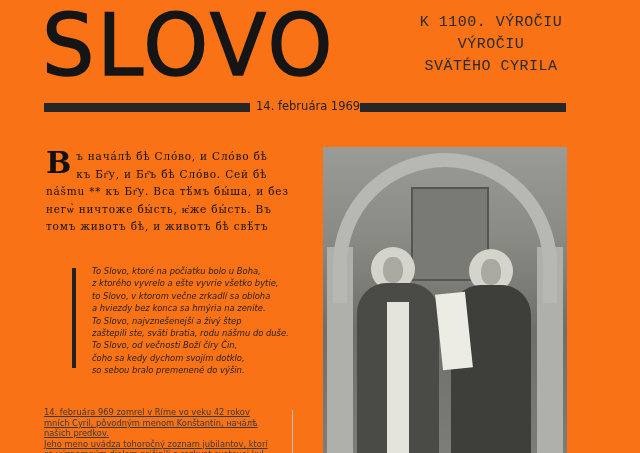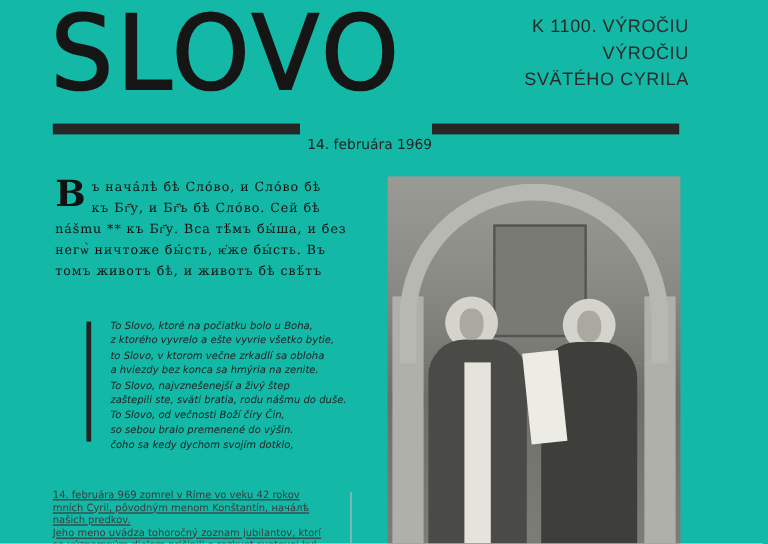--- a/index.html
+++ b/index.html
@@ -1,23 +1,23 @@
 <!DOCTYPE html>
 <html><head>
 <meta charset="utf-8">
 <style>
   html,body{margin:0;padding:0;}
   body{width:640px;height:453px;overflow:hidden;background:#f7f6f1;position:relative;font-family:"DejaVu Sans",sans-serif;color:#1c1c1c;}
-  .page{position:absolute;left:0;top:0;width:640px;height:453px;background:#14b8a6;}
+  .page{position:absolute;left:0;top:0;width:640px;height:453px;background:#f97316;}
   .masthead{position:absolute;left:42px;top:2px;font-family:"DejaVu Sans",sans-serif;font-size:86px;line-height:86px;font-weight:400;letter-spacing:3px;color:#151515;-webkit-text-stroke:1.5px #151515;transform:scaleX(0.96);transform-origin:left top;}
-  .subtitle{position:absolute;left:408px;top:12px;width:166px;text-align:right;font-family:Liberation Sans, sans-serif;font-size:15px;line-height:22px;color:#2a2a2a;font-weight:300;letter-spacing:0.5px;}
+  .subtitle{position:absolute;left:408px;top:12px;width:166px;text-align:center;font-family:Liberation Mono, monospace;font-size:15px;line-height:22px;color:#2a2a2a;font-weight:300;letter-spacing:0.5px;}
   .bar{position:absolute;height:9px;background:#262626;}
   .bar-left{left:44px;top:103px;width:206px;}
   .bar-right{left:360px;top:103px;width:206px;}
-  .dateline{position:absolute;left:256px;top:113px;font-size:11.5px;color:#222;}
+  .dateline{position:absolute;left:256px;top:99px;font-size:11.5px;color:#222;}
   .slavonic{position:absolute;left:46px;top:148px;width:252px;font-family:"DejaVu Serif",serif;font-size:10.5px;line-height:17.5px;color:#111;letter-spacing:0.8px;}
   .drop{float:left;font-family:"DejaVu Serif",serif;font-size:30px;line-height:30px;font-weight:bold;margin-right:4px;color:#111;}
   .poem-rule{position:absolute;left:72px;top:268px;width:4px;height:100px;background:#222;}
   .poem{position:absolute;left:92px;top:265px;width:230px;font-size:8.4px;line-height:12.4px;color:#1f1f1f;}
   .poem div{white-space:nowrap;font-style:italic;}
   .footer-text{position:absolute;left:44px;top:407px;width:244px;font-size:8.3px;line-height:10.5px;color:#3a3a3a;text-align:justify;}
   .footer-text div{white-space:nowrap;text-decoration:underline;}
   .thin-rule{position:absolute;left:292px;top:410px;width:1px;height:43px;background:#bbb;}
   .photo{position:absolute;left:323px;top:147px;width:244px;height:306px;background:linear-gradient(180deg,#9b9b96 0%,#8a8a85 30%,#6f6f6a 60%,#7d7d78 100%);overflow:hidden;}
   .arch{position:absolute;left:10px;top:6px;width:224px;height:150px;border-radius:112px 112px 0 0;border:14px solid #b8b8b2;border-bottom:none;box-sizing:border-box;}
@@ -62,22 +62,22 @@
 
   <div class="poem-rule"></div>
   <div class="poem">
     <div>To Slovo, ktoré na počiatku bolo u Boha,</div>
     <div>z ktorého vyvrelo a ešte vyvrie všetko bytie,</div>
     <div>to Slovo, v ktorom večne zrkadlí sa obloha</div>
     <div>a hviezdy bez konca sa hmýria na zenite.</div>
     <div>To Slovo, najvznešenejší a živý štep</div>
     <div>zaštepili ste, sväti bratia, rodu nášmu do duše.</div>
     <div>To Slovo, od večnosti Boží číry Čin,</div>
+    <div>čoho sa kedy dychom svojím dotklo,</div>
     <div>so sebou bralo premenené do výšin.</div>
-    <div>čoho sa kedy dychom svojím dotklo,</div>
   </div>
 
   <div class="footer-text">
     <div>14. februára 969 zomrel v Ríme vo veku 42 rokov</div>
     <div>mních Cyril, pôvodným menom Konštantín, начáлѣ</div>
     <div>našich predkov.</div>
     <div>Jeho meno uvádza tohoročný zoznam jubilantov, ktorí</div>
     <div>sa významným dielom pričinili o rozkvet svetovej kul-</div>
   </div>
   <div class="thin-rule"></div>

